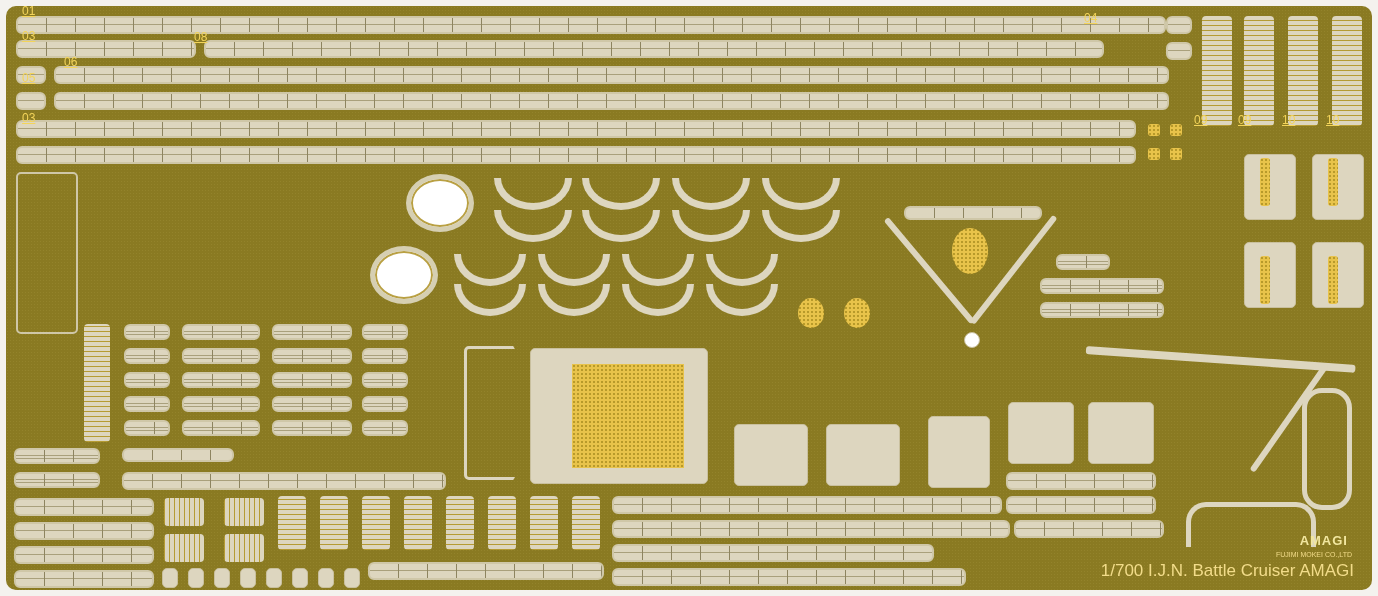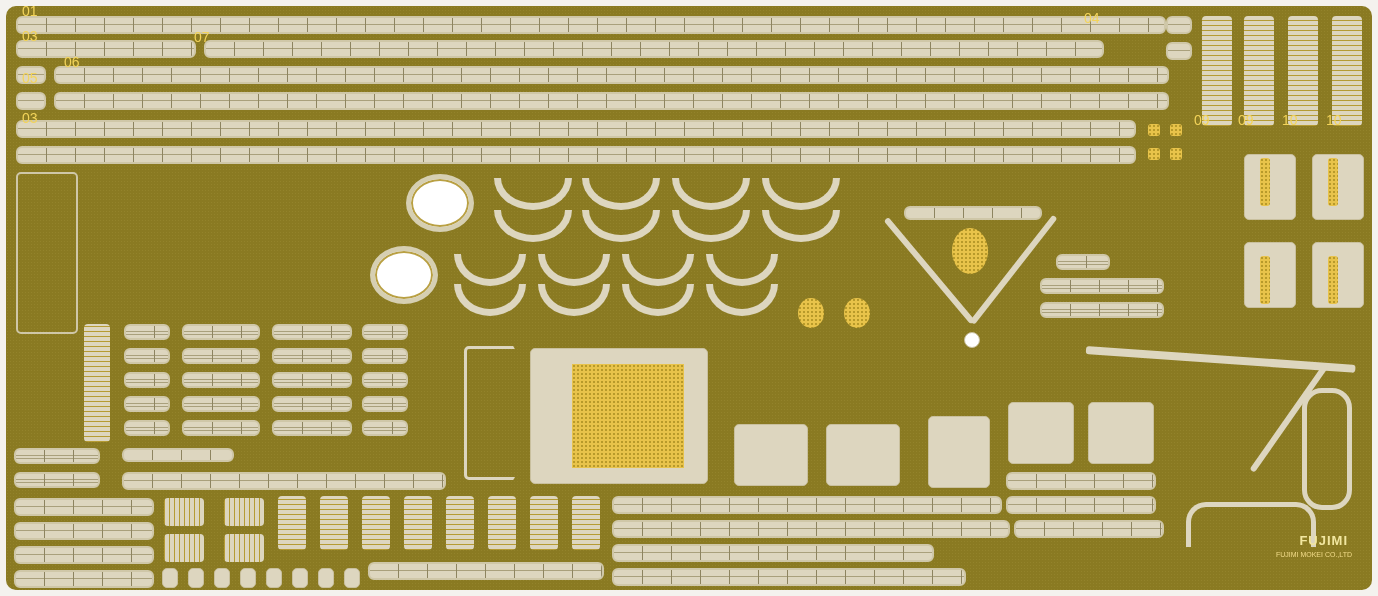--- a/index.html
+++ b/index.html
@@ -1,21 +1,21 @@
 <!DOCTYPE html>
 <html><head>
 <meta charset="utf-8">
 <style>
   html,body{margin:0;padding:0;background:#f4f2ee;}
   body{width:1378px;height:596px;position:relative;overflow:hidden;font-family:"Liberation Sans",sans-serif;}
   .fret{position:absolute;left:6px;top:6px;width:1366px;height:584px;background:#8a7a22;border-radius:10px;
         background-image:radial-gradient(rgba(255,240,150,0.08) 1px,transparent 1px);background-size:3px 3px;}
   .p{position:absolute;background:#ddd6bf;border:2px solid #cfc7a8;border-radius:6px;box-sizing:border-box;
      background-image:repeating-linear-gradient(90deg,transparent 0 28px,#8d8460 28px 29px),linear-gradient(#ddd6bf 45%,#a9a07c 45% 48%,#ddd6bf 48% 70%,#a9a07c 70% 73%,#ddd6bf 73%);}
-  .lbl{position:absolute;color:#f3d45a;font-size:14px;line-height:8px;}
+  .lbl{position:absolute;color:#f3d45a;font-size:12px;line-height:8px;text-decoration:underline;}
   .gold{position:absolute;background:#e8c34a;border-radius:3px;background-image:radial-gradient(#b89a2a 1px,transparent 1px);background-size:4px 4px;}
   .hole{position:absolute;background:#fff;border-radius:50%;border:5px solid #d6cfb2;box-shadow:0 0 0 2px #b9a043 inset;}
   .arc{position:absolute;border:7px solid #ddd6bf;border-top:none;border-radius:0 0 50% 50%/0 0 100% 100%;box-sizing:border-box;}
   .ladder{position:absolute;background:#ddd6bf;border-radius:4px;background-image:repeating-linear-gradient(0deg,#b59b33 0 1px,transparent 1px 5px);}
   .small{position:absolute;background:#ddd6bf;border-radius:5px;border:1px solid #c9c09e;}
   .title{position:absolute;right:18px;bottom:9px;color:#f2dc8a;font-size:17px;}
   .maker{position:absolute;right:20px;bottom:32px;color:#f2dc8a;font-size:7px;}
   .brand{position:absolute;right:24px;bottom:42px;color:#f2e7a0;font-size:13px;font-weight:bold;letter-spacing:1px;}
   .mast{position:absolute;height:6px;background:#ddd6bf;border-radius:3px;transform-origin:left center;}
 </style>
@@ -31,21 +31,21 @@
   <div class="p" style="left:48px;top:60px;width:1115px;height:18px"></div>
   <div class="p" style="left:10px;top:86px;width:30px;height:18px"></div>
   <div class="p" style="left:48px;top:86px;width:1115px;height:18px"></div>
   <div class="p" style="left:10px;top:114px;width:1120px;height:18px"></div>
   <div class="p" style="left:10px;top:140px;width:1120px;height:18px"></div>
   <div class="p" style="left:1160px;top:10px;width:26px;height:18px"></div>
   <div class="p" style="left:1160px;top:36px;width:26px;height:18px"></div>
 
   <span class="lbl" style="left:16px;top:1px">01</span>
   <span class="lbl" style="left:16px;top:26px">03</span>
-  <span class="lbl" style="left:188px;top:27px">07</span>
+  <span class="lbl" style="left:188px;top:27px">08</span>
   <span class="lbl" style="left:1078px;top:8px">04</span>
   <span class="lbl" style="left:16px;top:68px">05</span>
   <span class="lbl" style="left:58px;top:52px">06</span>
   <span class="lbl" style="left:16px;top:108px">03</span>
 
   <div class="gold" style="left:1142px;top:118px;width:12px;height:12px"></div>
   <div class="gold" style="left:1164px;top:118px;width:12px;height:12px"></div>
   <div class="gold" style="left:1142px;top:142px;width:12px;height:12px"></div>
   <div class="gold" style="left:1164px;top:142px;width:12px;height:12px"></div>
 
@@ -178,15 +178,16 @@
   <div class="mast" style="left:880px;top:210px;width:135px;transform:rotate(50deg)"></div>
   <div class="mast" style="left:966px;top:314px;width:135px;transform:rotate(-52deg)"></div>
   <div class="small" style="left:958px;top:326px;width:14px;height:14px;border-radius:50%;background:#fff"></div>
 
   <div class="mast" style="left:1080px;top:340px;width:270px;height:8px;transform:rotate(4deg)"></div>
   <div class="mast" style="left:1246px;top:462px;width:130px;transform:rotate(-55deg)"></div>
 
   <div class="small" style="left:1296px;top:382px;width:40px;height:112px;background:transparent;border:5px solid #ddd6bf;border-radius:20px"></div>
   <div class="small" style="left:1180px;top:496px;width:120px;height:40px;background:transparent;border:5px solid #ddd6bf;border-bottom:none;border-radius:20px 20px 0 0"></div>
 
-  <div class="brand">FUJIMI</div>
+  <div class="brand">AMAGI</div>
   <div class="maker">FUJIMI MOKEI CO.,LTD</div>
+  <div class="title">1/700 I.J.N. Battle Cruiser AMAGI</div>
 </div>
 
 </body></html>

